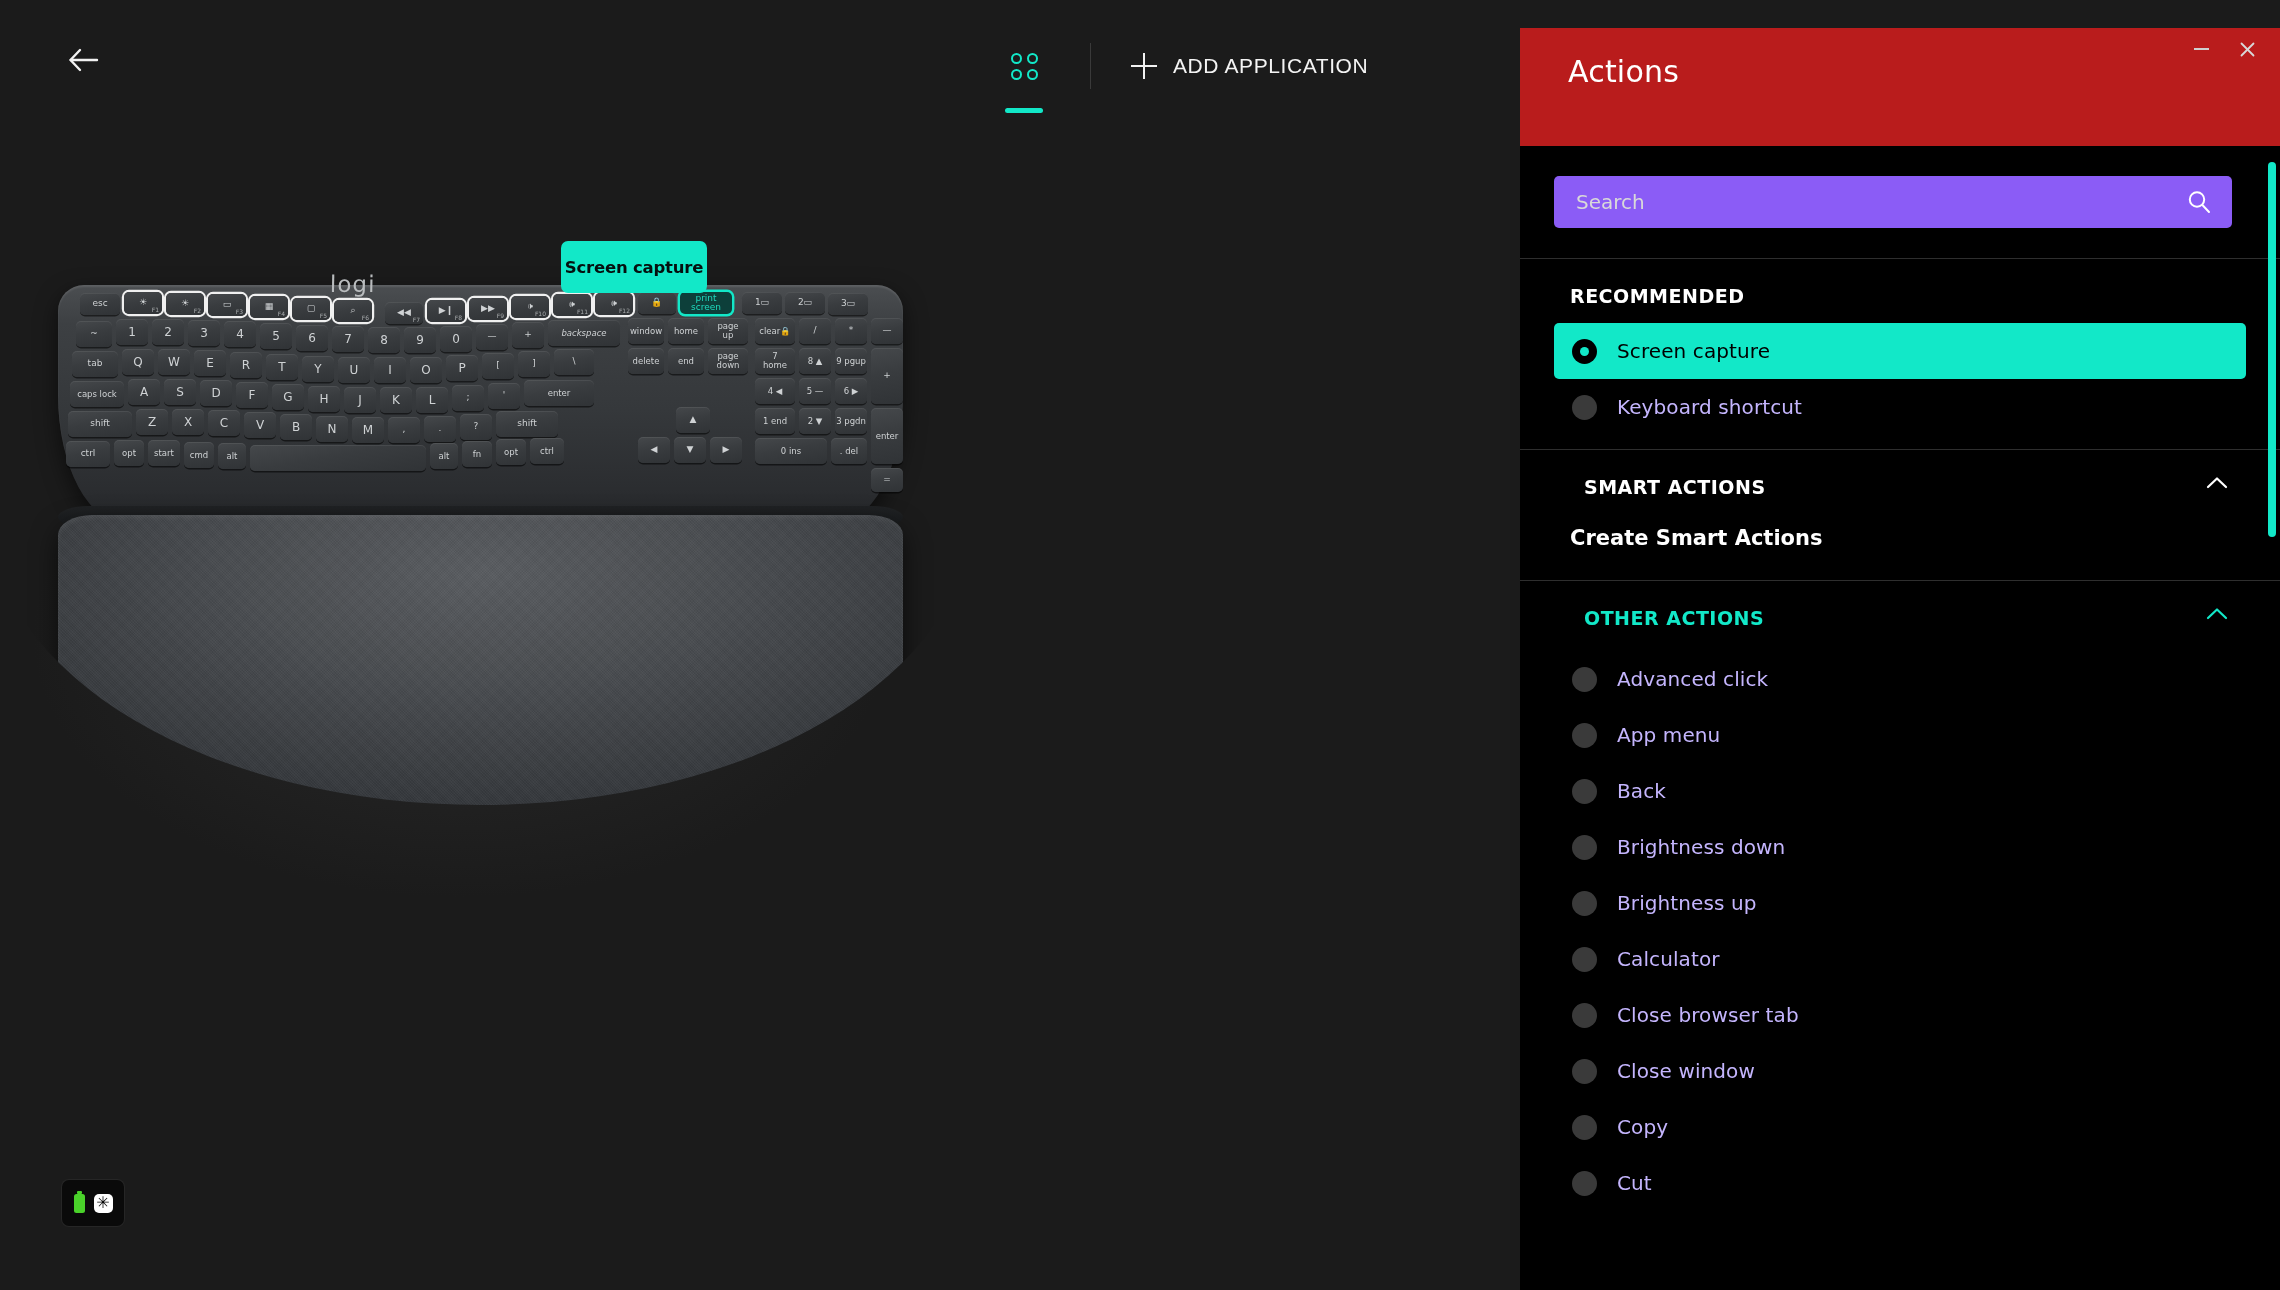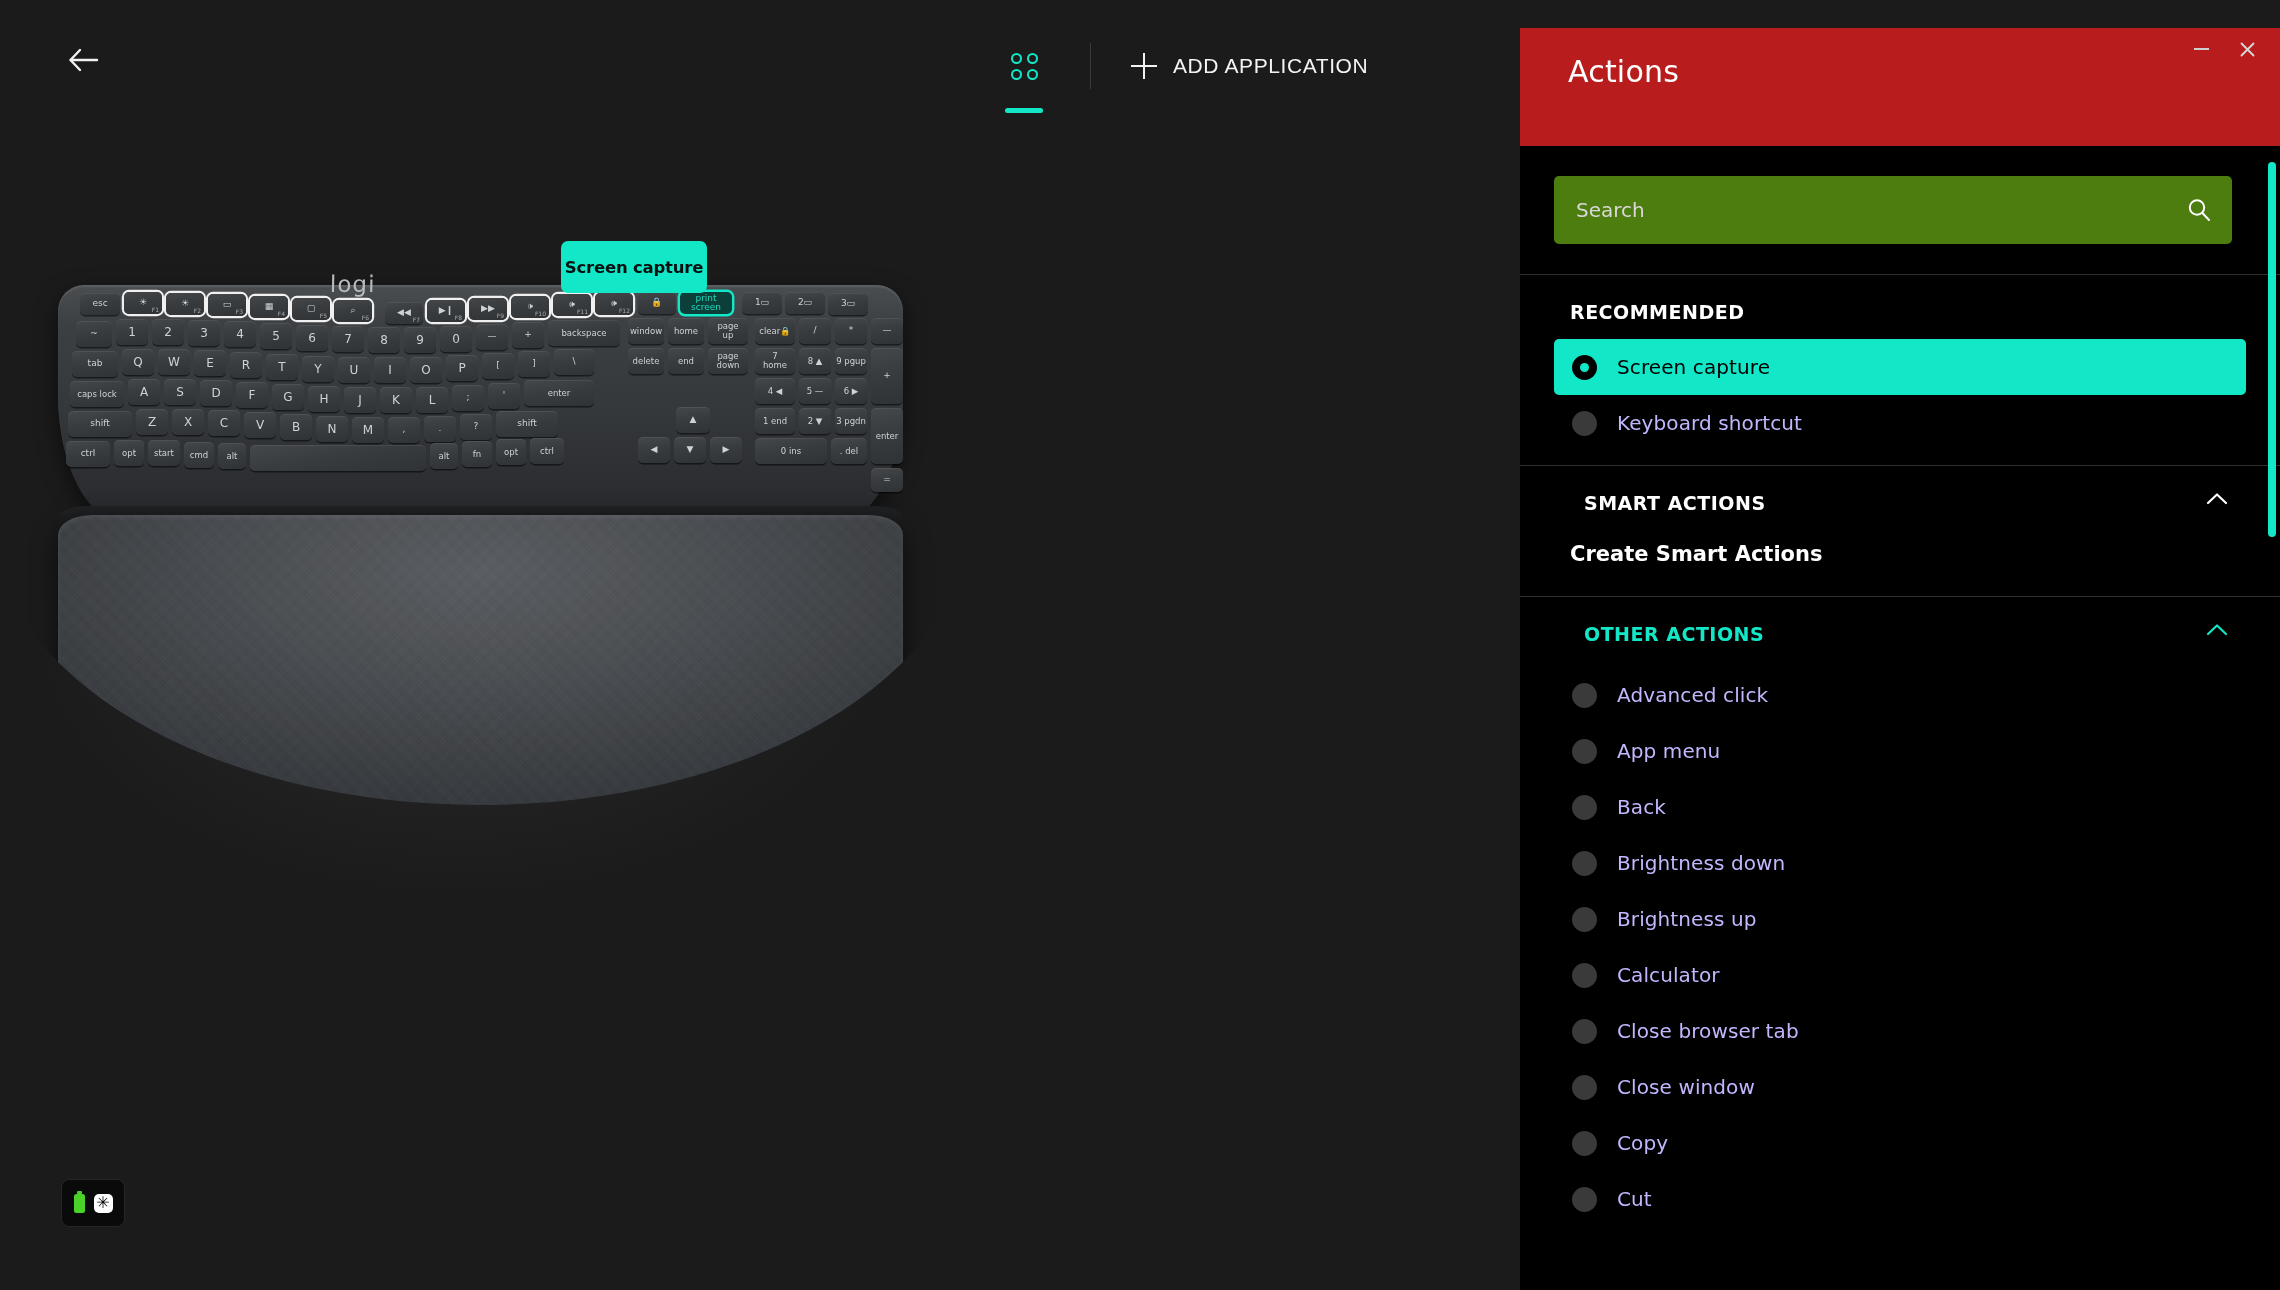--- a/index.html
+++ b/index.html
@@ -190,21 +190,21 @@
     font-family: "DejaVu Sans", sans-serif;
   }
 
   .panel-body {
     position: relative; flex: 1 1 auto; background: #000000;
     overflow: hidden;
   }
 
   .search-wrap { padding: 30px 48px 30px 34px; background: #000; }
   .search-box {
-    position: relative; height: 68px; border-radius: 5px; background: #4d7c0f;
+    position: relative; height: 52px; border-radius: 5px; background: #8b5cf6;
     display: flex; align-items: center;
   }
   .search-box input {
     flex: 1; background: transparent; border: 0; outline: none;
     color: #e9e9e9; font-size: 20px; padding: 0 54px 0 22px;
     font-family: "DejaVu Sans", sans-serif;
   }
   .search-box input::placeholder { color: #d9d9d9; opacity: 1; }
   .search-ico {
     position: absolute; right: 20px; top: 50%; transform: translateY(-50%);
@@ -349,21 +349,21 @@
             <span class="big">8</span>
           </div>
         <div class="key" style="left:346px;top:42px; width:32px;height:26px;">
             <span class="big">9</span>
           </div>
         <div class="key" style="left:382px;top:41px; width:32px;height:26px;">
             <span class="big">0</span>
           </div>
         <div class="key" style="left:418px;top:39px; width:32px;height:26px;">—</div>
         <div class="key" style="left:454px;top:37px; width:32px;height:26px;">+</div>
-        <div class="key" style="left:490px;top:35px; width:72px;height:26px;">
+        <div class="key" style="left:490px;top:35px; width:72px;height:26px;font-style:italic;">
             <span class="ttl">backspace</span>
           </div>
         <div class="key" style="left:570px;top:33px; width:36px;height:26px;">
             <span class="ttl">window</span>
           </div>
         <div class="key" style="left:610px;top:33px; width:36px;height:26px;">
             <span class="ttl">home</span>
           </div>
         <div class="key" style="left:650px;top:33px; width:40px;height:26px;">
             <span class="ttl">page<br>up</span>

